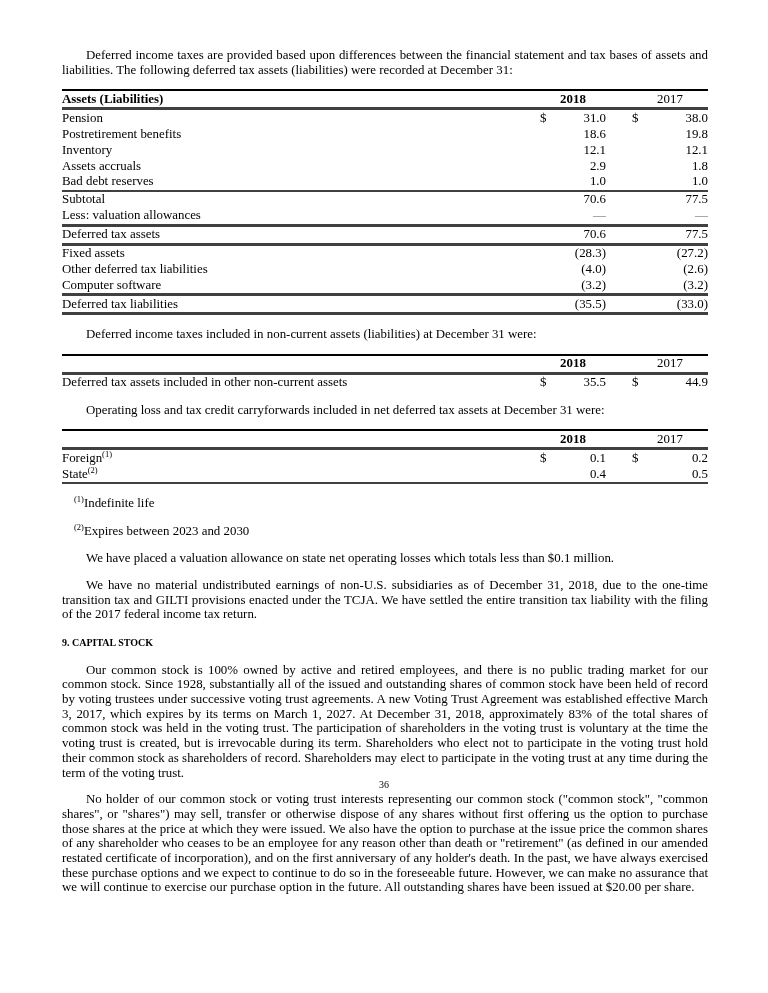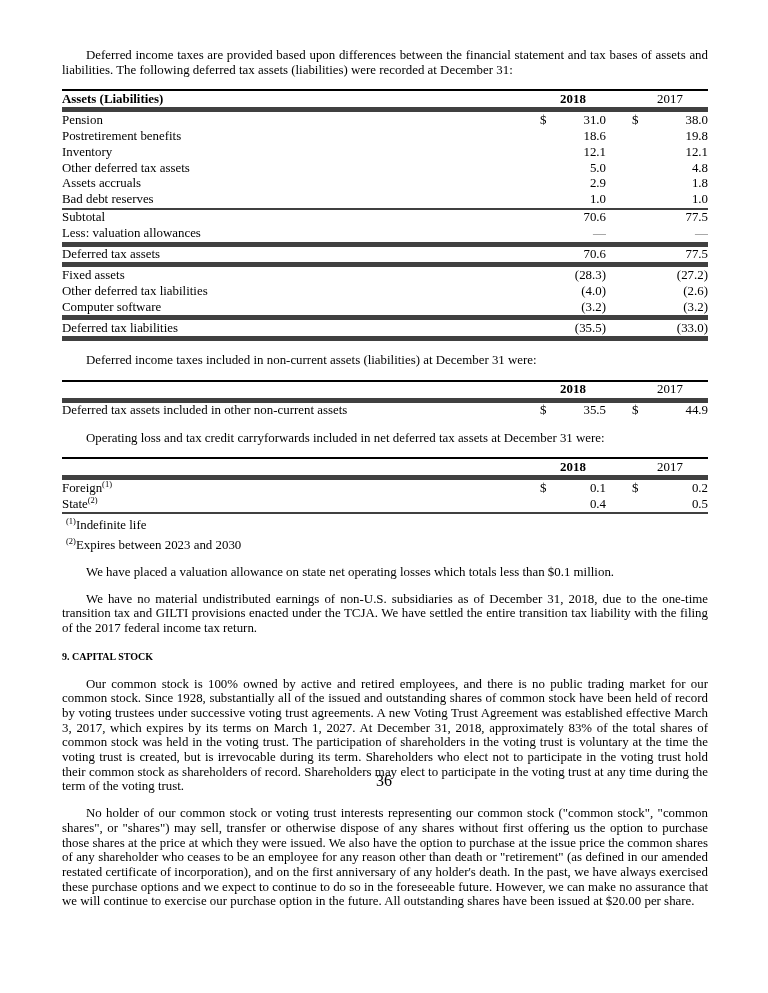--- a/index.html
+++ b/index.html
@@ -44,38 +44,38 @@
     font-weight:normal;
   }
   table.fin th.lbl { text-align:left; font-weight:bold; }
   table.fin th.yr  { text-align:center; }
   table.fin th.yr.b { font-weight:bold; }
   td.lblc { text-align:left; }
   td.dol  { text-align:left; }
   td.num  { text-align:right; white-space:nowrap; }
   .b   { font-weight:bold; }
   .ind { padding-left:33px; }
-  tr.line  td, tr.line  th { border-bottom:5px solid #404040; }
+  tr.line  td, tr.line  th { border-bottom:3px solid #404040; }
   tr.thick td, tr.thick th { border-bottom:2px solid #404040; }
   .dash { color:#7a7a7a; }
   sup.mark { font-size:8.5px; line-height:0; vertical-align:super; letter-spacing:0; }
   .footnotes { margin:0 0 12px 0; }
   .footnote {
     font-size:12.9px;
     line-height:15.5px;
     text-align:left;
-    margin:4px;
+    margin:12px;
   }
   .tbl-wrap3 { margin-bottom:1px; }
   .page-number {
     position:absolute;
     left:0; right:0;
     bottom:34px;
     text-align:center;
-    font-size:16px;
+    font-size:10px;
   }
 </style>
 </head>
 <body>
 
 <div class="page">
 
   <p class="body-para">Deferred income taxes are provided based upon differences between the financial statement and tax bases of assets and liabilities.  The following deferred tax assets (liabilities) were recorded at December 31:</p>
 
   <table class="fin">
@@ -110,28 +110,20 @@
           <td></td>
       <td class="num">19.8</td>
     </tr>
     <tr>
       <td class="lblc">Inventory</td>
       <td></td>
       <td class="num b">12.1</td>
       <td></td>
           <td></td>
       <td class="num">12.1</td>
-    </tr>
-    <tr>
-      <td class="lblc">Other deferred tax assets</td>
-      <td></td>
-      <td class="num b">5.0</td>
-      <td></td>
-          <td></td>
-      <td class="num">4.8</td>
     </tr>
     <tr>
       <td class="lblc">Assets accruals</td>
       <td></td>
       <td class="num b">2.9</td>
       <td></td>
           <td></td>
       <td class="num">1.8</td>
     </tr>
     <tr class="thick">

